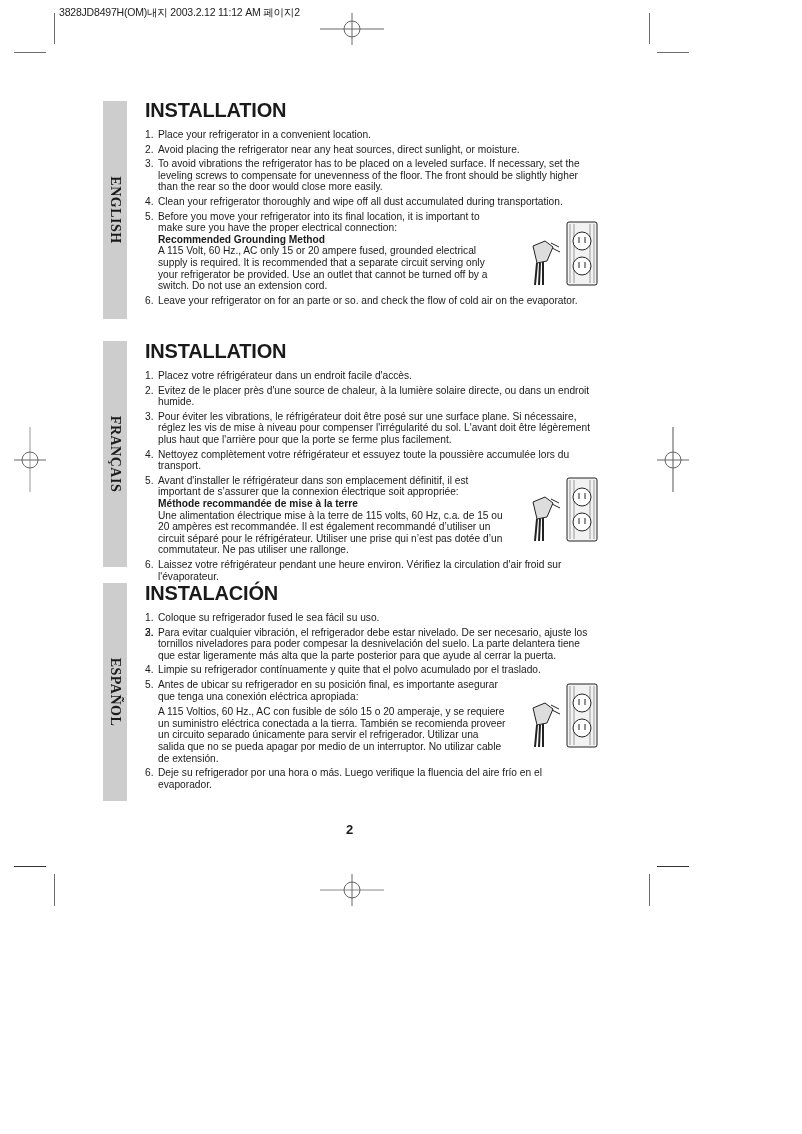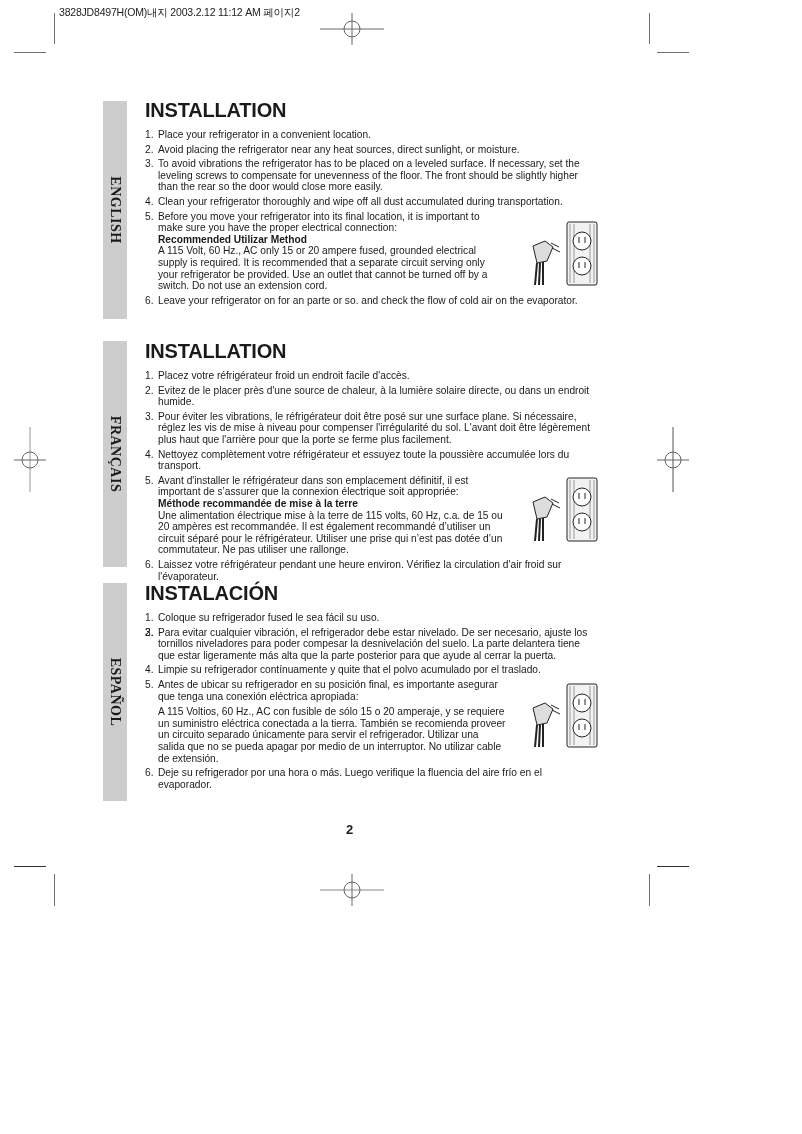--- a/index.html
+++ b/index.html
@@ -72,21 +72,21 @@
 <div class="section" style="top:99px;">
   <h1 class="title">INSTALLATION</h1>
   <ol class="items">
     <li><span class="num">1.</span><span>Place your refrigerator in a convenient location.</span></li>
     <li><span class="num">2.</span><span>Avoid placing the refrigerator near any heat sources, direct sunlight, or moisture.</span></li>
     <li><span class="num">3.</span><span>To avoid vibrations the refrigerator has to be placed on a leveled surface. If necessary, set the leveling screws to compensate for unevenness of the floor. The front should be slightly higher than the rear so the door would close more easily.</span></li>
     <li><span class="num">4.</span><span>Clean your refrigerator thoroughly and wipe off all dust accumulated during transportation.</span></li>
     <li class="with-art" style="padding-right:90px;">
       <span class="num">5.</span>
       <span style="display:block;padding-right:0;">Before you move your refrigerator into its final location, it is important to make sure you have the proper electrical connection:</span>
-      <span class="sub-head">Recommended Utilizar Method</span>
+      <span class="sub-head">Recommended Grounding Method</span>
       <span>A 115 Volt, 60 Hz., AC only 15 or 20 ampere fused, grounded electrical supply is required. It is recommended that a separate circuit serving only your refrigerator be provided. Use an outlet that cannot be turned off by a switch. Do not use an extension cord.</span>
       <svg class="outlet" viewBox="0 0 78 66" style="top:10px;right:-4px;">
         <g stroke="#222" fill="none" stroke-width="1">
           <rect x="44" y="1" width="30" height="63" rx="2" fill="#f2f2f2"></rect>
           <line x1="47" y1="3" x2="47" y2="62" stroke="#999"></line>
             <line x1="51" y1="3" x2="51" y2="62" stroke="#999"></line>
           <line x1="67" y1="3" x2="67" y2="62" stroke="#999"></line>
             <line x1="71" y1="3" x2="71" y2="62" stroke="#999"></line>
           <circle cx="59" cy="20" r="9" fill="#fff"></circle>
             <circle cx="59" cy="45" r="9" fill="#fff"></circle>
@@ -103,21 +103,21 @@
         </g>
       </svg>
     </li>
     <li><span class="num">6.</span><span>Leave your refrigerator on for an parte or so. and check the flow of cold air on the evaporator.</span></li>
   </ol>
 </div>
 
 <div class="section" style="top:340px;">
   <h1 class="title">INSTALLATION</h1>
   <ol class="items tight">
-    <li><span class="num">1.</span><span>Placez votre réfrigérateur froid un endroit facile d'accès.</span></li>
+    <li><span class="num">1.</span><span>Placez votre réfrigérateur dans un endroit facile d'accès.</span></li>
     <li><span class="num">2.</span><span>Evitez de le placer près d'une source de chaleur, à la lumière solaire directe, ou dans un endroit humide.</span></li>
     <li><span class="num">3.</span><span>Pour éviter les vibrations, le réfrigérateur doit être posé sur une surface plane. Si nécessaire, réglez les vis de mise à niveau pour compenser l'irrégularité du sol. L'avant doit être légèrement plus haut que l'arrière pour que la porte se ferme plus facilement.</span></li>
     <li><span class="num">4.</span><span>Nettoyez complètement votre réfrigérateur et essuyez toute la poussière accumulée lors du transport.</span></li>
     <li class="with-art">
       <span class="num">5.</span>
       <span style="display:block;">Avant d'installer le réfrigérateur dans son emplacement définitif, il est important de s’assurer que la connexion électrique soit appropriée:</span>
       <span class="sub-head">Méthode recommandée de mise à la terre</span>
       <span>Une alimentation électrique mise à la terre de 115 volts, 60 Hz, c.a. de 15 ou 20 ampères est recommandée. Il est également recommandé d’utiliser un circuit séparé pour le réfrigérateur. Utiliser une prise qui n’est pas dotée d’un commutateur. Ne pas utiliser une rallonge.</span>
       <svg class="outlet" viewBox="0 0 78 66" style="top:2px;right:-4px;">
         <g stroke="#222" fill="none" stroke-width="1">

